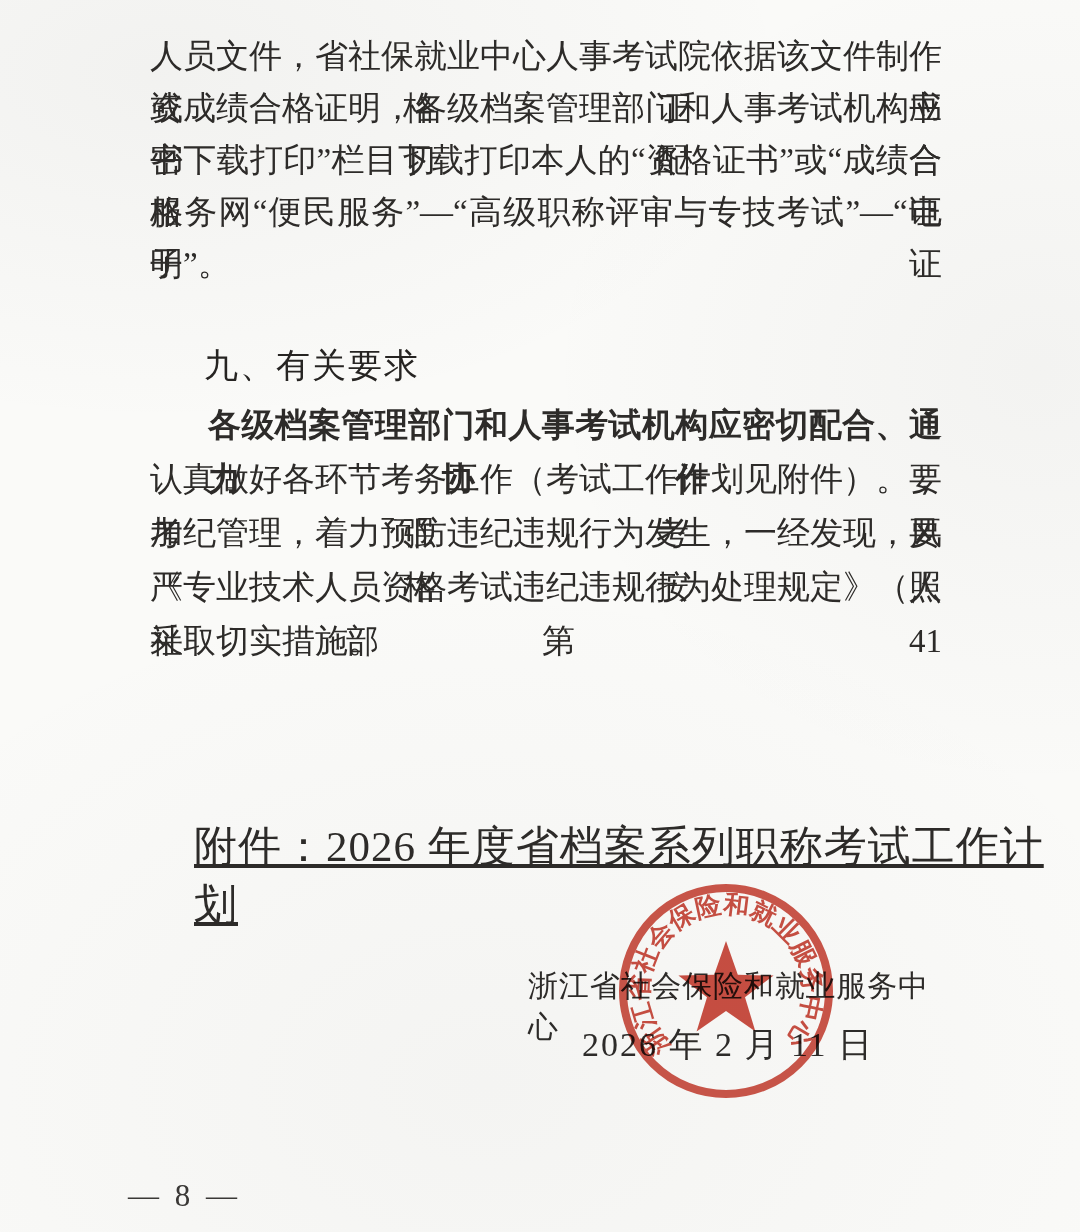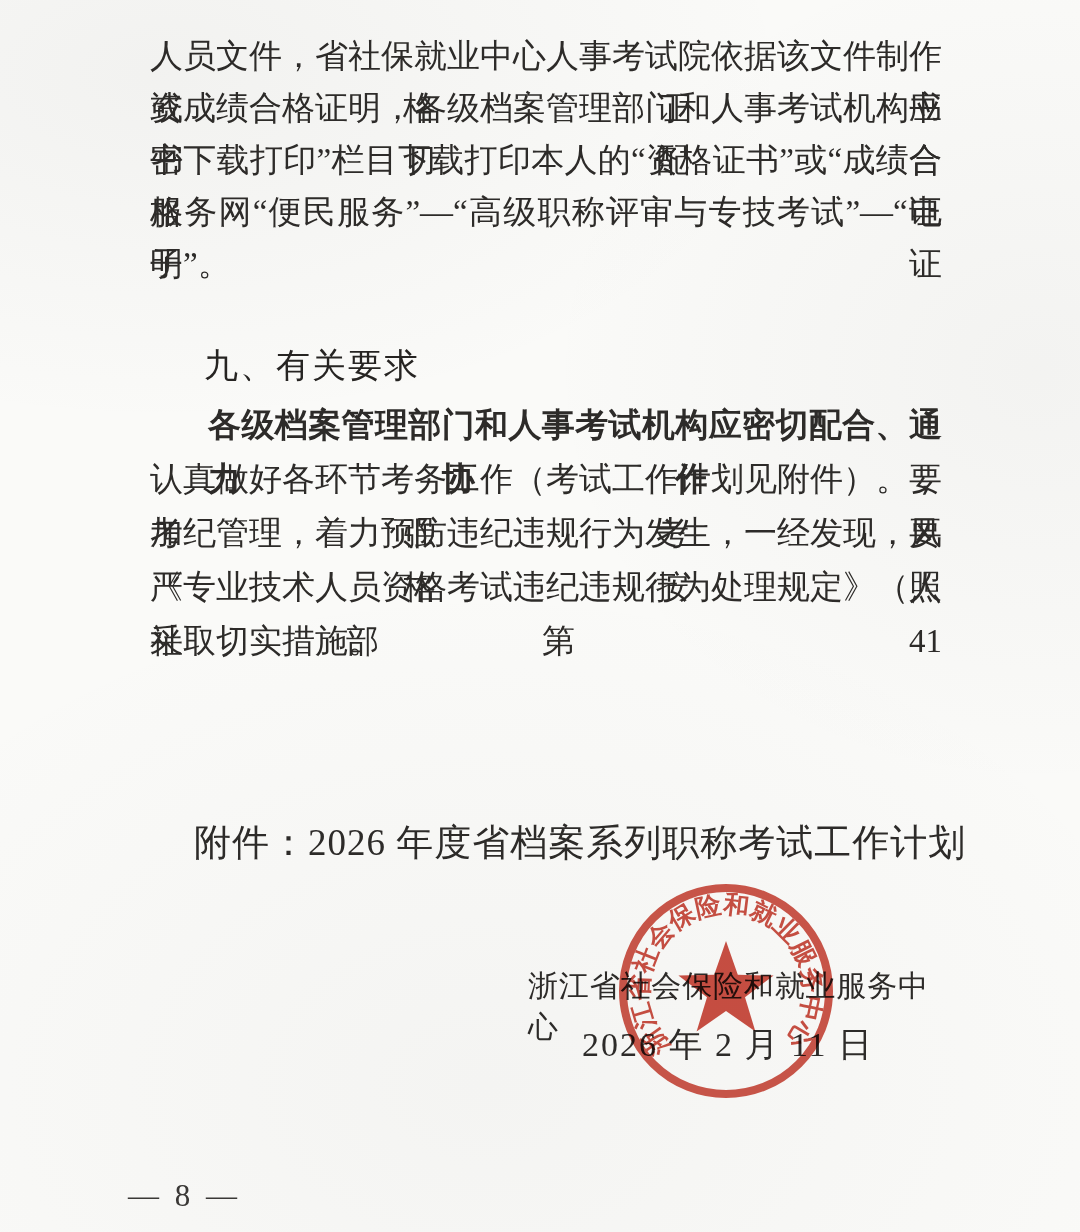--- a/index.html
+++ b/index.html
@@ -33,22 +33,23 @@
     left: 204px;
     font-family: "Liberation Sans", "DejaVu Sans", sans-serif;
     font-weight: 400;
     font-size: 34px;
     color: #262422;
     letter-spacing: 2px;
   }
   .attachment {
     top: 818px;
     left: 194px;
-    font-size: 37px;
+    font-size: 43px;
     letter-spacing: 1px;
+    text-decoration: underline;
   }
   .signer {
     top: 966px;
     left: 528px;
     width: 400px;
     font-size: 30px;
     text-align: justify;
     text-align-last: justify;
   }
   .sigdate {

